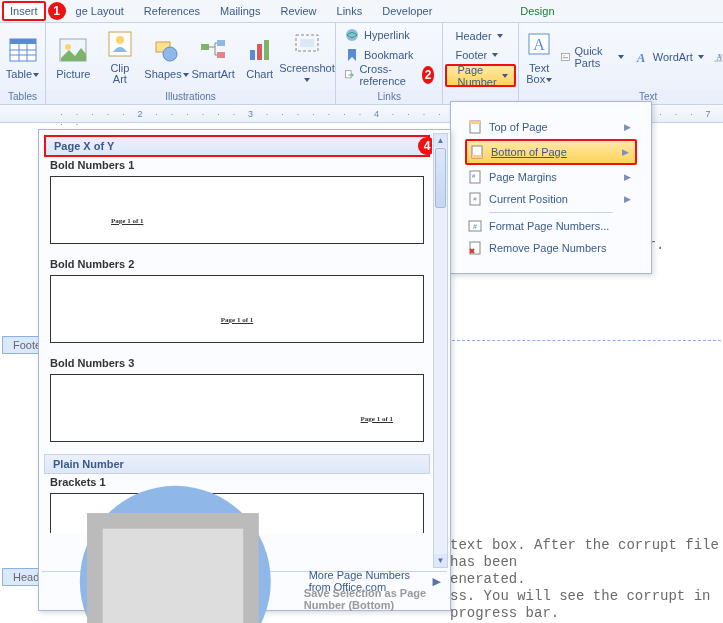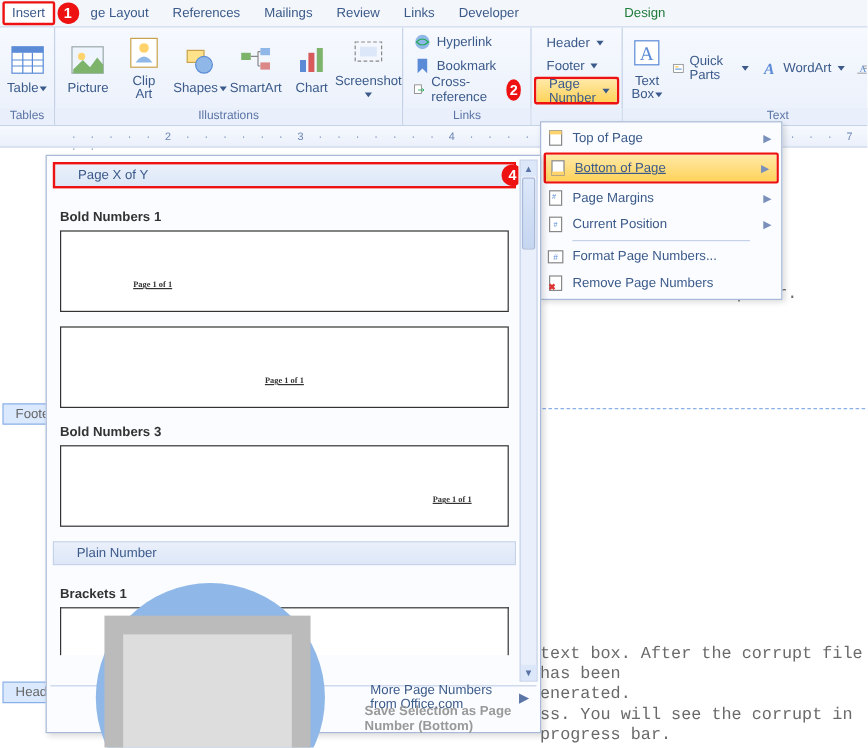--- a/index.html
+++ b/index.html
@@ -30,35 +30,35 @@
   .hf-btn.pn { background: linear-gradient(#ffe9a8,#ffd35a); border:1px solid #f2a木00;}
   .pn-wrap { border:2px solid #e11; border-radius:2px; display:inline-block;}
   
   
   .ruler { height:18px; background: linear-gradient(#f6f9fe,#eaf0fb); border-bottom:1px solid #c5d2e8; position:relative; }
   .ruler::after{ content: "· · · · · 2 · · · · · · 3 · · · · · · · 4 · · · · · · 5 · · · · · · 6 · · · · · · 7 · ·"; position:absolute; left:60px; top:4px; color:#6a83b3; font-size:9px; letter-spacing:5px;}
   
   
   .gallery { position:absolute; left:38px; top:129px; width:413px; height:482px; background:#fafcff; border:1px solid #a7b8d8; box-shadow: 2px 2px 5px rgba(0,0,0,.15); }
   .gallery-inner { position:absolute; inset:3px 18px 40px 3px; overflow:hidden;}
-  .cat-header { background: linear-gradient(#eaf0fb,#dde7f7); padding:3px 19px; font-weight:normal; color:#3b5a8a; border:1px solid #c5d2e8; margin:2px 2px 16px 2px;}
+  .cat-header { background: linear-gradient(#eaf0fb,#dde7f7); padding:3px 8px; font-weight:bold; color:#3b5a8a; border:1px solid #c5d2e8; margin:2px 2px 0 2px;}
   .cat-header.hl { border:2px solid #e11;}
   .preview-lbl { font-weight:bold; color:#333; padding:2px 8px;}
   .preview-box { margin:3px 8px 12px 8px; border:1px solid #333; height:68px; position:relative; background:#fff;}
   .pv-text { position:absolute; font: bold 7px "Times New Roman", serif; text-decoration: underline; }
   .gallery-footer { position:absolute; left:3px; right:3px; bottom:3px; height:36px; border-top:1px solid #c5d2e8;}
   .gf-row { display:flex; align-items:center; height:18px; padding:0 6px; gap:6px; color:#3b5a8a;}
   .gf-row.disabled { color:#999;font-weight:bold;}
   .gf-arrow { margin-left:auto; color:#5a74a5;}
   .scrollbar { position:absolute; right:2px; top:3px; bottom:42px; width:15px; background:#eaf0fb; border:1px solid #c5d2e8;}
   .scrollbar .thumb{ position:absolute; left:1px; right:1px; top:14px; height:60px; background:linear-gradient(#dce7f9,#c5d6f0); border:1px solid #a7b8d8; border-radius:2px;}
   .scrollbar .arr { position:absolute; left:0; right:0; height:13px; background:#dce7f9; text-align:center; font-size:8px; line-height:13px; color:#5a74a5;}
 
   
-  .submenu { position:absolute; left:450px; top:101px; width:202px; background:#fafcff; border:1px solid #a7b8d8; box-shadow:2px 2px 5px rgba(0,0,0,.15); padding:2px;}
+  .submenu { position:absolute; left:450px; top:101px; width:202px; background:#fafcff; border:1px solid #a7b8d8; box-shadow:2px 2px 5px rgba(0,0,0,.15); padding:14px;}
   .sm-item { display:flex; align-items:center; height:22px; padding:0 6px 0 2px; gap:6px; color:#3b5a8a;}
   .sm-item .ico-s{ width:16px; height:16px; flex-shrink:0;}
   .sm-item .arr{ margin-left:auto; font-size:9px; color:#7a90bb;}
   .sm-item.hl { background:linear-gradient(#ffe9a8,#ffd35a); }
   .sm-item-wrap.boxed{ border:2px solid #e11; border-radius:2px; margin:1px 0;}
   .sm-sep{ height:1px; background:#c5d2e8; margin:2px 24px 2px 24px;}
   
   
   .doc-bg { position:absolute; left:452px; top:150px; right:2px; color:#6a6a6a; font-family:"Courier New",monospace; font-size:14px; line-height:17px;}
   .doc-bg .dashed { border-top:1px dashed #8ab0e8; margin:6px 0;}
@@ -330,20 +330,21 @@
 <div class="gallery">
   <div class="gallery-inner">
     <div style="position:relative">
       <div class="cat-header hl"><span>Page X of Y</span></div>
       <span class="step-badge" style="position:absolute; right:-4px; top:2px;">4</span>
     </div>
     <div class="preview-lbl">Bold Numbers 1</div>
     <div class="preview-box">
         <span class="pv-text" style="left:60px; bottom:18px;">Page 1 of 1</span>
       </div>
+    <div class="preview-lbl">Bold Numbers 2</div>
     <div class="preview-box">
         <span class="pv-text" style="left:50%; transform:translateX(-50%); bottom:18px;">Page 1 of 1</span>
       </div>
     <div class="preview-lbl">Bold Numbers 3</div>
     <div class="preview-box">
         <span class="pv-text" style="right:30px; bottom:18px;">Page 1 of 1</span>
       </div>
     <div class="cat-header">Plain Number</div>
     <div class="preview-lbl">Brackets 1</div>
     <div class="preview-box" style="height:40px; border-bottom:none">

